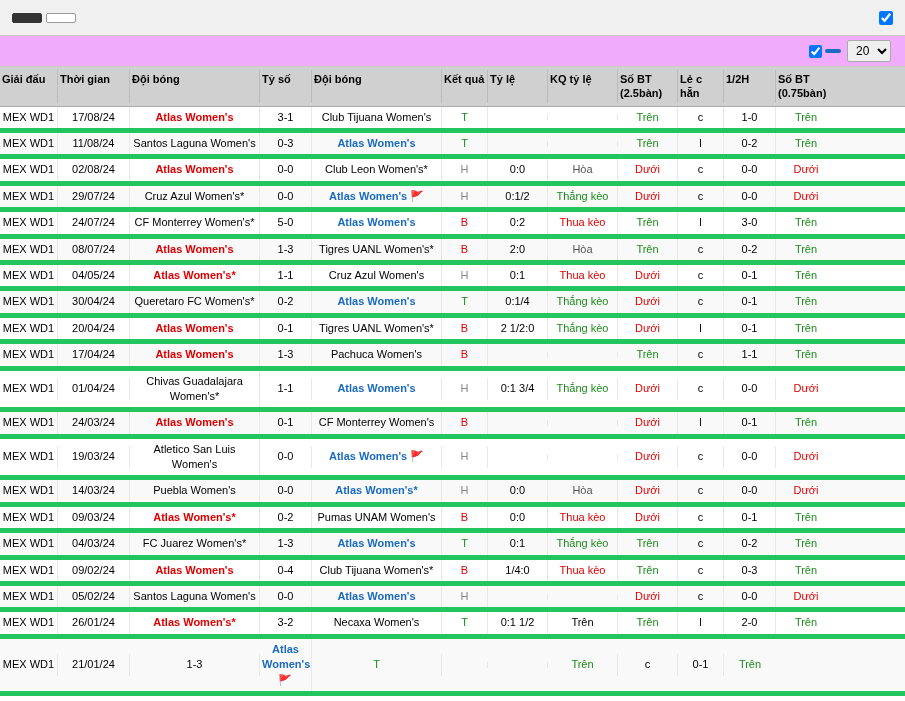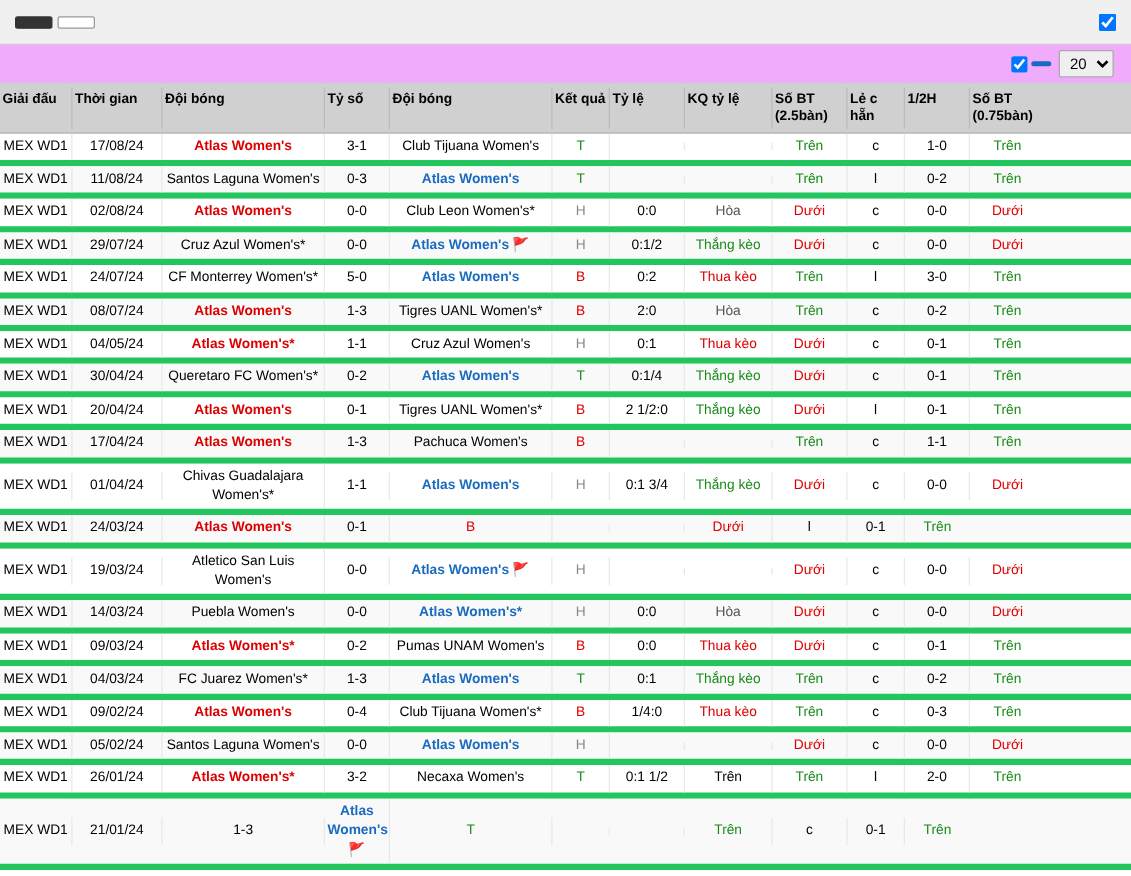--- a/index.html
+++ b/index.html
@@ -265,20 +265,21 @@
       <div class="cell red">Dưới</div>
       <div class="cell">c</div>
       <div class="cell">0-0</div>
       <div class="cell red">Dưới</div>
     </div>
     <div class="data-row">
       <div class="cell">MEX WD1</div>
       <div class="cell">24/03/24</div>
       <div class="cell"><span class="team-red">Atlas Women's</span></div>
       <div class="cell score-bold">0-1</div>
+      <div class="cell"><span class="">CF Monterrey Women's</span></div>
       <div class="cell result-b">B</div>
       <div class="cell"></div>
       <div class="cell "></div>
       <div class="cell red">Dưới</div>
       <div class="cell">l</div>
       <div class="cell">0-1</div>
       <div class="cell green">Trên</div>
     </div>
     <div class="data-row">
       <div class="cell">MEX WD1</div>

